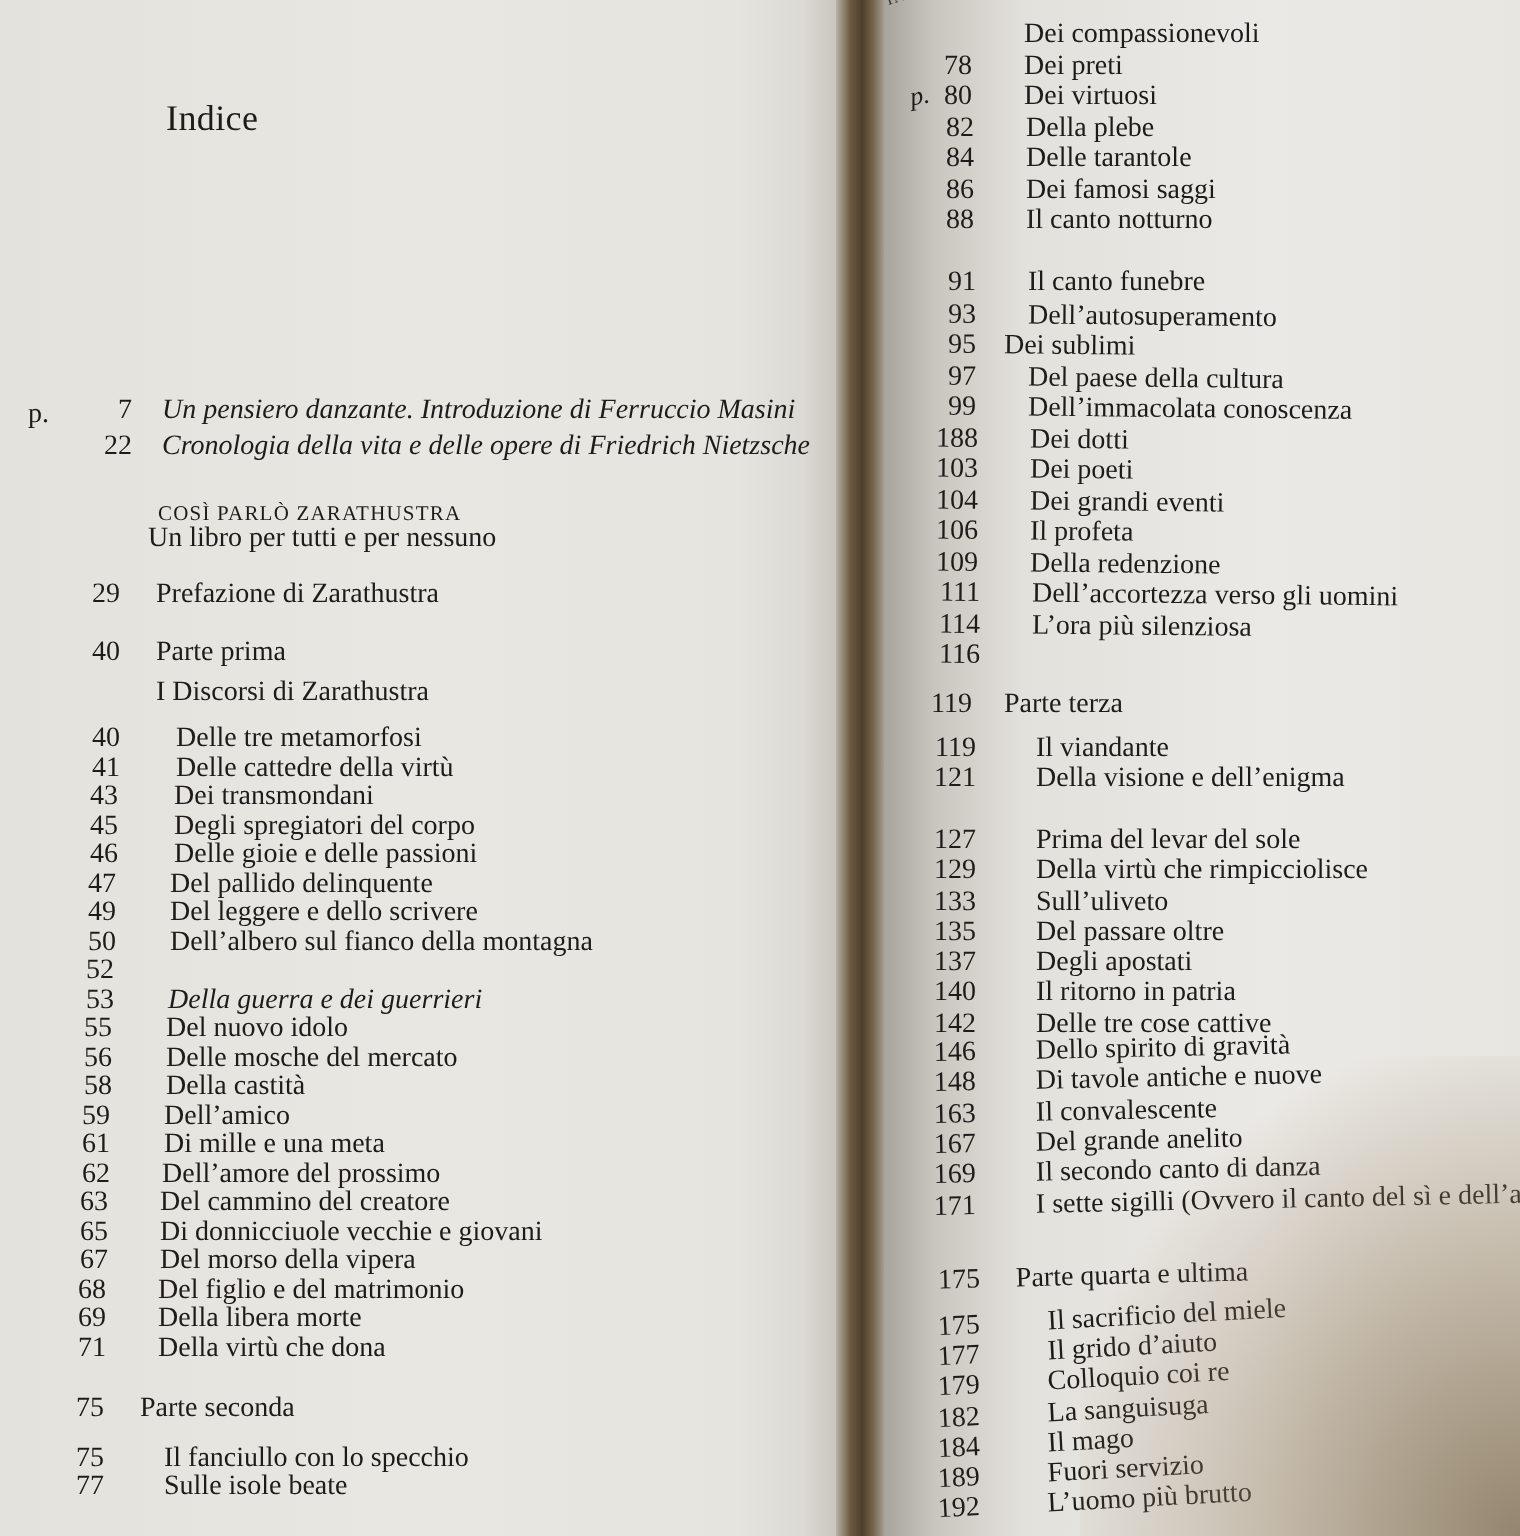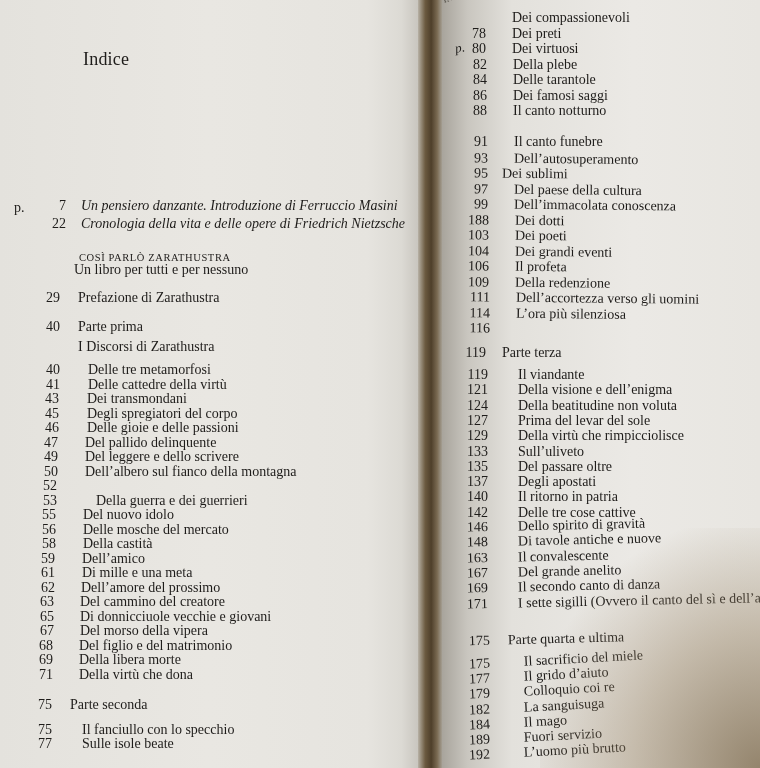--- a/index.html
+++ b/index.html
@@ -110,21 +110,21 @@
         </div>
         <div class="row" style="top: 463.5px; left: 0px;">
           <span class="num" style="width: 58px;">50</span>
           <span class="txt" style="margin-left: 27px;">Dell’albero sul fianco della montagna</span>
         </div>
         <div class="row" style="top: 478px; left: 0px;">
           <span class="num" style="width: 57px;">52</span>
         </div>
         <div class="row" style="top: 492.5px; left: 0px;">
           <span class="num" style="width: 57px;">53</span>
-          <span class="txt" style="margin-left: 39px;">Della guerra e dei guerrieri</span>
+          <span class="txt" style="margin-left: 27px; font-style: italic;">Della guerra e dei guerrieri</span>
         </div>
         <div class="row" style="top: 507px; left: 0px;">
           <span class="num" style="width: 56px;">55</span>
           <span class="txt" style="margin-left: 27px;">Del nuovo idolo</span>
         </div>
         <div class="row" style="top: 521.5px; left: 0px;">
           <span class="num" style="width: 56px;">56</span>
           <span class="txt" style="margin-left: 27px;">Delle mosche del mercato</span>
         </div>
         <div class="row" style="top: 536px; left: 0px;">
@@ -275,24 +275,20 @@
         <span class="txt" style="margin-left: 16px;">Parte terza</span>
       </div>
       <div class="row" style="top: 363px; left: 0px;">
         <span class="num" style="width: 46px;">119</span>
         <span class="txt" style="margin-left: 30px;">Il viandante</span>
       </div>
       <div class="row" style="top: 378.3px; left: 0px;">
         <span class="num" style="width: 46px;">121</span>
         <span class="txt" style="margin-left: 30px;">Della visione e dell’enigma</span>
       </div>
-      <div class="row" style="top: 393.6px; left: 0px;">
-        <span class="num" style="width: 46px;">124</span>
-        <span class="txt" style="margin-left: 30px;">Della beatitudine non voluta</span>
-      </div>
       <div class="row" style="top: 408.9px; left: 0px;">
         <span class="num" style="width: 46px;">127</span>
         <span class="txt" style="margin-left: 30px;">Prima del levar del sole</span>
       </div>
       <div class="row" style="top: 424.2px; left: 0px;">
         <span class="num" style="width: 46px;">129</span>
         <span class="txt" style="margin-left: 30px;">Della virtù che rimpicciolisce</span>
       </div>
       <div class="row" style="top: 439.5px; left: 0px;">
         <span class="num" style="width: 46px;">133</span>

